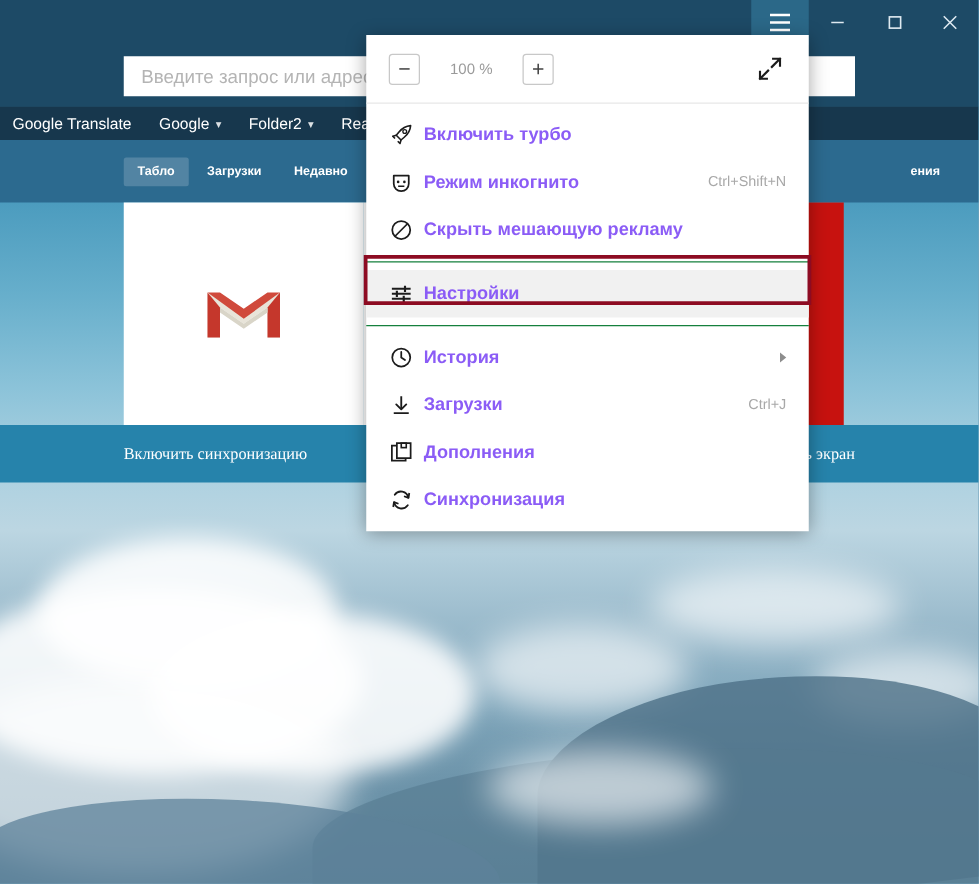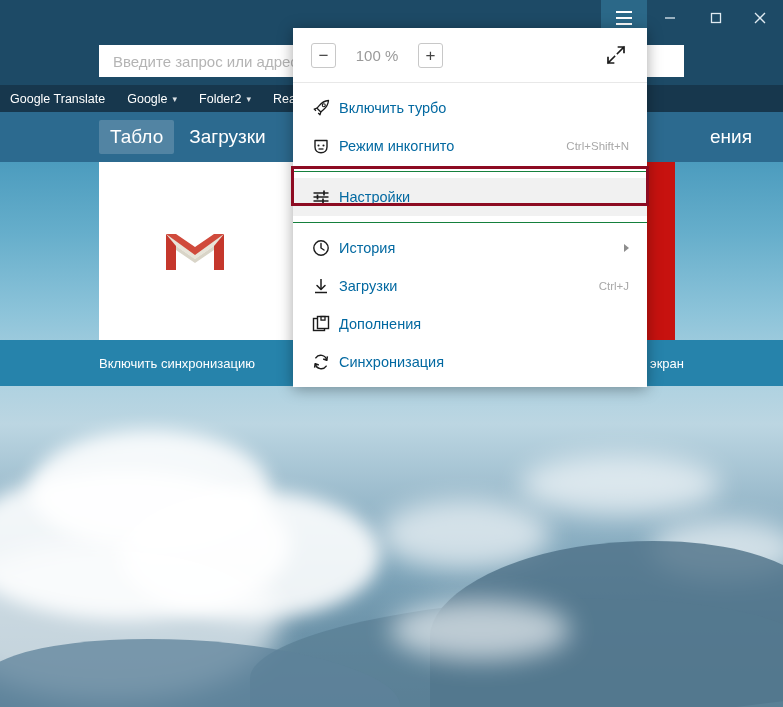--- a/index.html
+++ b/index.html
@@ -122,26 +122,27 @@
   .ntp-tabs {
     position: absolute; left: 0; top: 112px;
     width: 783px; height: 50px;
     background: #2c6a8f;
     display: flex; align-items: center;
     padding-left: 99px;
     overflow: hidden;
   }
   .ntp-tab {
     color: #ffffff;
-    font-size: 19px;
+    font-size: 10px;
     padding: 6px 11px;
     margin-right: 4px;
     border-radius: 2px;
     white-space: nowrap;
     cursor: pointer;
+    font-weight: bold;
   }
   .ntp-tab.active { background: rgba(255,255,255,0.18); }
   .ntp-tab.far { margin-left: auto; margin-right: 20px; }
 
   .tiles {
     position: absolute; left: 99px; top: 162px;
     width: 585px; height: 178px;
     display: flex;
   }
   .tile {
@@ -162,20 +163,21 @@
     background: #2683ab;
     display: flex; align-items: center;
     padding: 0 99px;
     justify-content: space-between;
   }
   .sync-band span {
     color: #ffffff;
     font-size: 13px;
     white-space: nowrap;
     cursor: pointer;
+    font-family: Liberation Serif, serif;
   }
 
   
   .menu {
     position: absolute;
     left: 293px; top: 28px;
     width: 354px;
     background: #ffffff;
     box-shadow: 0 2px 14px rgba(0,0,0,0.35);
     z-index: 50;
@@ -191,21 +193,21 @@
     border: 1px solid #c8c8c8;
     border-radius: 3px;
     background: #fff;
     display: flex; align-items: center; justify-content: center;
     color: #444;
     font-size: 17px; line-height: 1;
     cursor: pointer;
   }
   .zoom-level {
     color: #9a9a9a;
-    font-size: 15px;
+    font-size: 12px;
     width: 82px;
     text-align: center;
     cursor: default;
   }
   .fullscreen-btn {
     margin-left: auto;
     width: 26px; height: 26px;
     display: flex; align-items: center; justify-content: center;
     cursor: pointer;
   }
@@ -220,22 +222,23 @@
     cursor: pointer;
     position: relative;
   }
   .mitem .ico {
     width: 28px; min-width: 28px;
     display: flex; align-items: center; justify-content: flex-start;
     color: #1c1c1c;
   }
   .mitem .lbl {
     font-size: 14.5px;
-    color: #0369a1;
-    white-space: nowrap;
+    color: #8b5cf6;
+    white-space: nowrap;
+    font-weight: bold;
   }
   .mitem .shortcut {
     margin-left: auto;
     font-size: 11.5px;
     color: #a8a8a8;
     white-space: nowrap;
   }
   .mitem .arrow {
     margin-left: auto;
     width: 0; height: 0;
@@ -397,20 +400,29 @@
             <path d="M4 4.5 L16 4.5 L16 11 C16 14.6 13.3 16.8 10 16.8 C6.7 16.8 4 14.6 4 11 Z" fill="none" stroke="#1c1c1c" stroke-width="1.4" stroke-linejoin="round"></path>
             <circle cx="7.5" cy="9.5" r="1.05" fill="#1c1c1c"></circle>
             <circle cx="12.5" cy="9.5" r="1.05" fill="#1c1c1c"></circle>
             <line x1="7.5" y1="13" x2="12.5" y2="13" stroke="#1c1c1c" stroke-width="1.3"></line>
           </svg>
         </span>
         <span class="lbl">Режим инкогнито</span>
         <span class="shortcut">Ctrl+Shift+N</span>
       </div>
 
+      <div class="mitem">
+        <span class="ico">
+          <svg width="20" height="20" viewBox="0 0 20 20">
+            <circle cx="10" cy="10" r="7.2" fill="none" stroke="#1c1c1c" stroke-width="1.4"></circle>
+            <line x1="5" y1="15" x2="15" y2="5" stroke="#1c1c1c" stroke-width="1.4"></line>
+          </svg>
+        </span>
+        <span class="lbl">Скрыть мешающую рекламу</span>
+      </div>
     </div>
 
     <div class="mgroup settings-group">
       <div class="highlight-box"></div>
       <div class="mitem highlighted">
         <span class="ico">
           <svg width="20" height="20" viewBox="0 0 20 20">
             <line x1="2.5" y1="6" x2="17.5" y2="6" stroke="#1c1c1c" stroke-width="1.5"></line>
             <line x1="2.5" y1="10" x2="17.5" y2="10" stroke="#1c1c1c" stroke-width="1.5"></line>
             <line x1="2.5" y1="14" x2="17.5" y2="14" stroke="#1c1c1c" stroke-width="1.5"></line>

